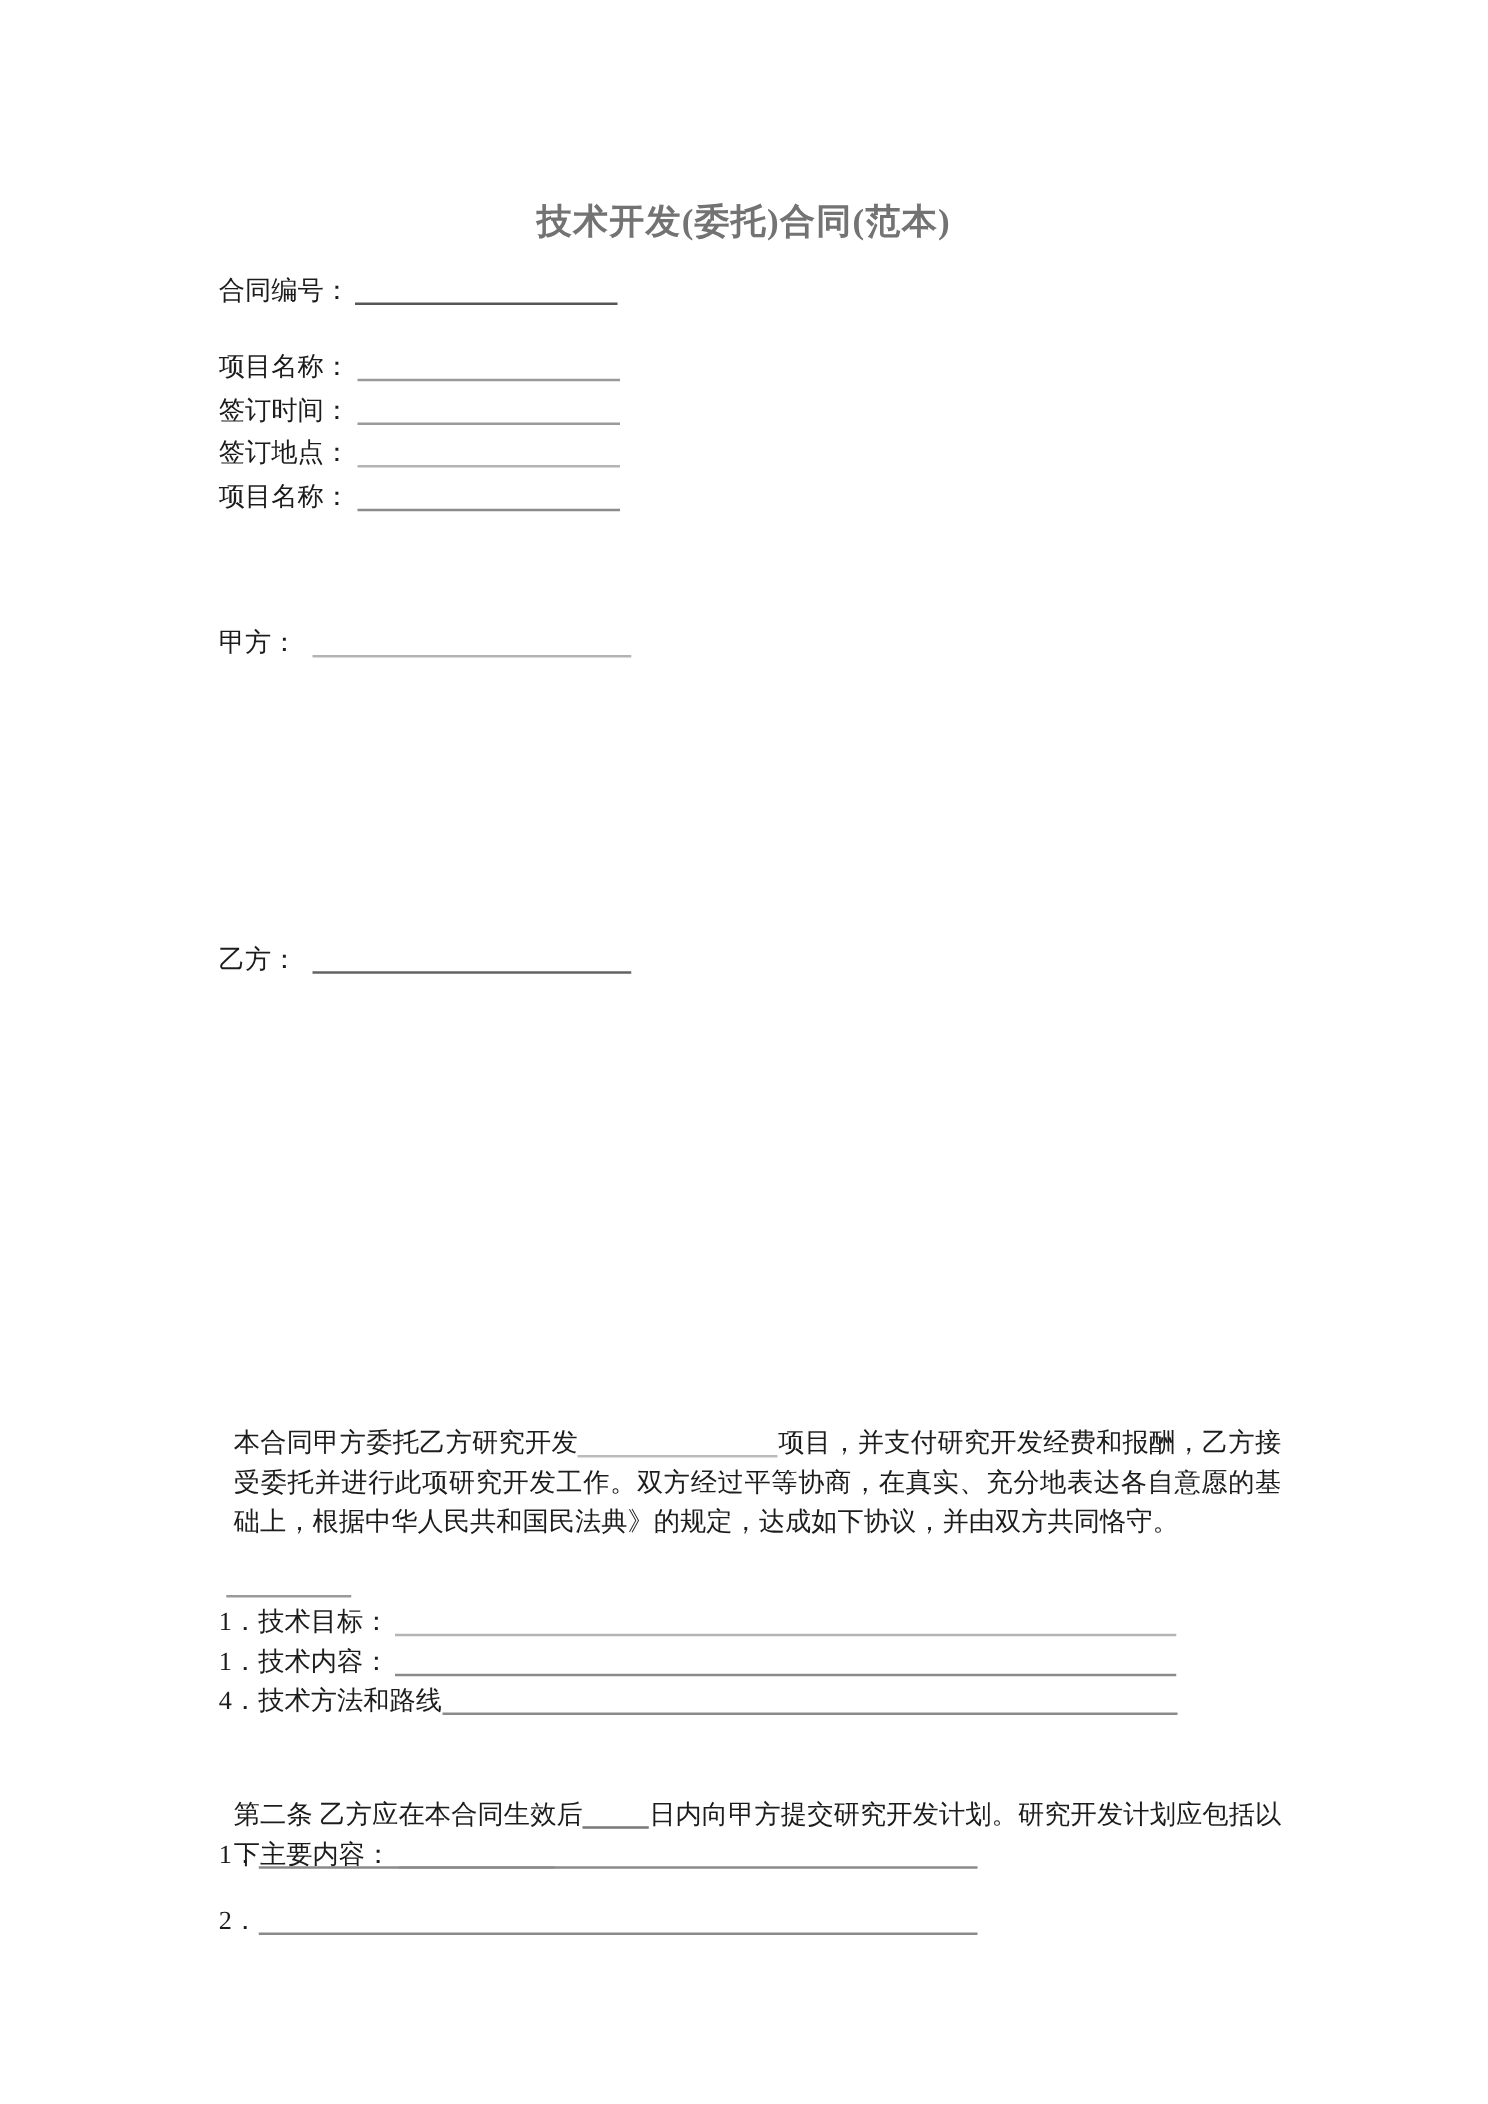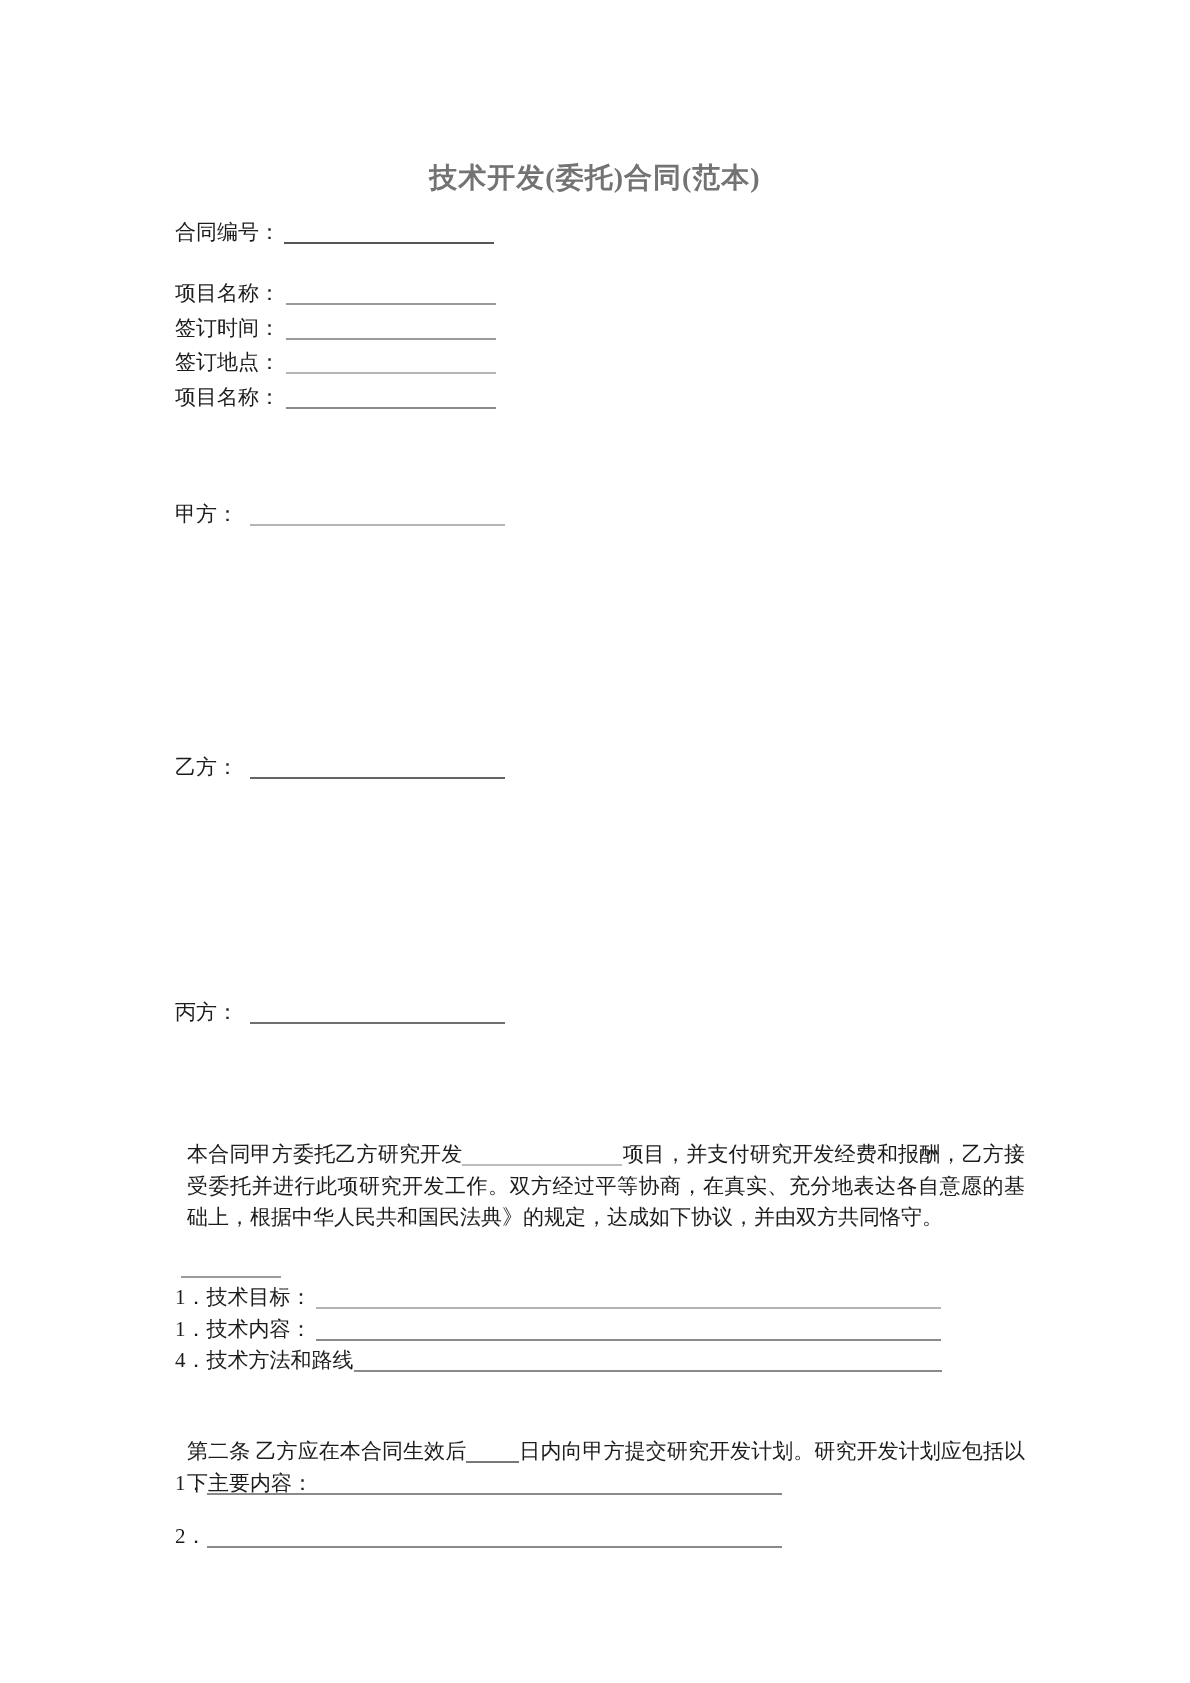--- a/index.html
+++ b/index.html
@@ -72,23 +72,20 @@
   <div class="line" style="top:381px">
     <span>项目名称：</span><span class="bl" style="width:210px;margin-left:6px;border-color:#8c8c8c"></span>
   </div>
 
   <div class="line" style="top:498px">
     <span>甲方：</span><span class="bl" style="width:255px;margin-left:12px;border-color:#b4b4b4"></span>
   </div>
   <div class="line" style="top:751px">
     <span>乙方：</span><span class="bl" style="width:255px;margin-left:12px;border-color:#636363"></span>
   </div>
-  <div class="line" style="top:996px">
-    <span>丙方：</span><span class="bl" style="width:255px;margin-left:12px;border-color:#6e6e6e"></span>
-  </div>
 
   <p class="para" style="top:1127px">
     <span>本合同甲方委托乙方研究开发</span><span class="bl" style="width:160px;border-color:#bcbcbc"></span><span>项目，并支付研究开发经费和报酬，乙方接受委托并进行此项研究开发工作。双方经过平等协商，在真实、充分地表达各自意愿的基础上，根据中华人民共和国民法典》的规定，达成如下协议，并由双方共同恪守。</span>
   </p>
 
   <div class="line" style="top:1250px">
     <span class="bl" style="width:100px;margin-left:6px;border-color:#9a9a9a"></span>
   </div>
   <div class="line" style="top:1281px">
     <span>1．技术目标：</span><span class="bl" style="width:625px;margin-left:4px;border-color:#b4b4b4"></span>

